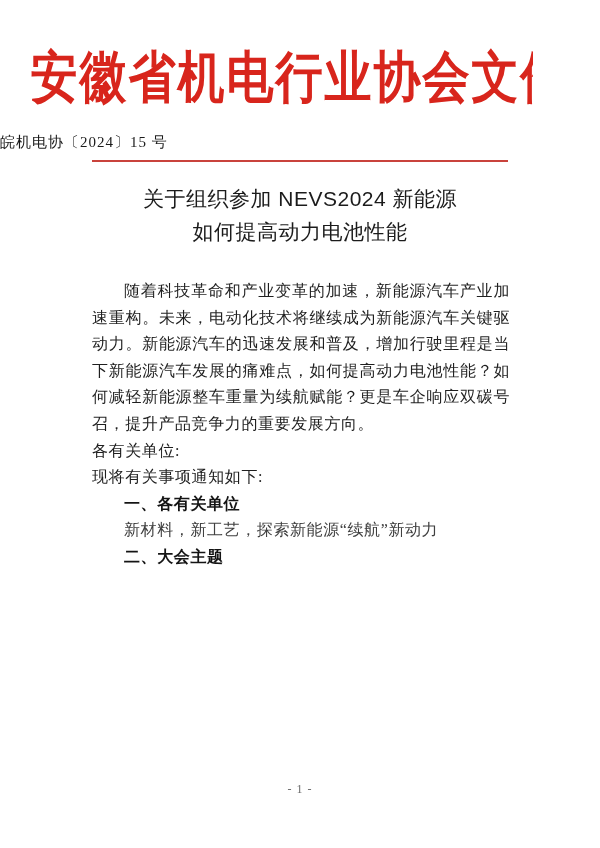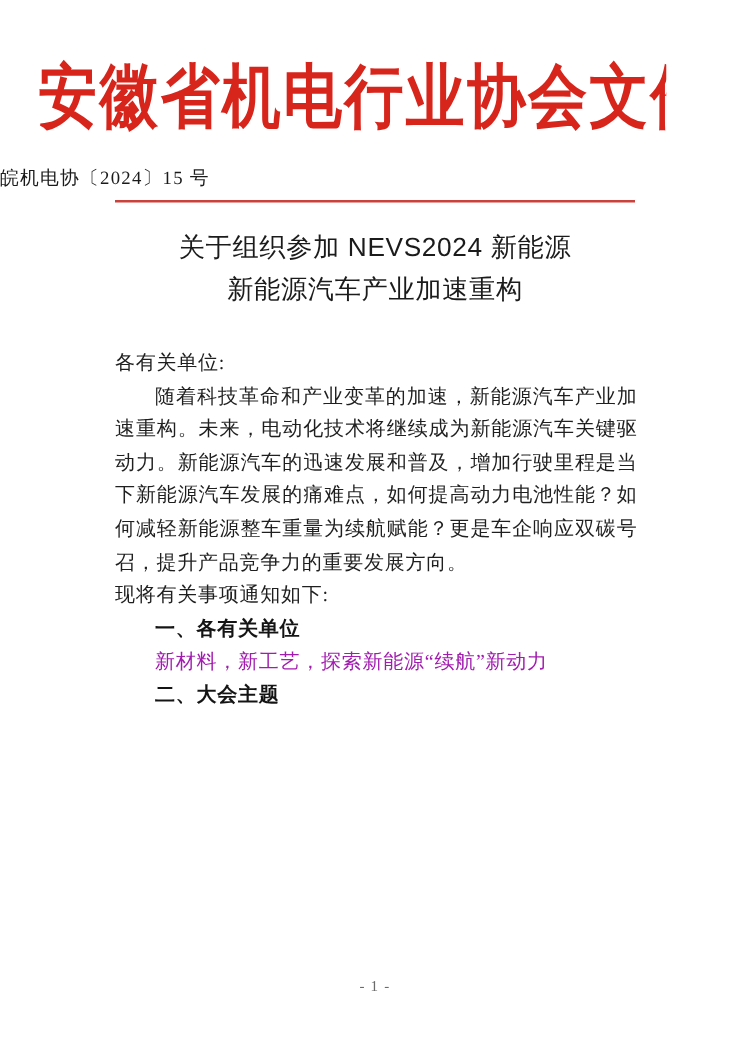--- a/index.html
+++ b/index.html
@@ -116,21 +116,21 @@
     letter-spacing: 0.6px;
     margin: 0;
     padding-left: 2em;
     white-space: nowrap;
   }
 
   .subline {
     font-family: "Liberation Serif", "DejaVu Serif", serif;
     font-size: 16px;
     line-height: 26.6px;
-    color: #a21caf;
+    color: #404040;
     letter-spacing: 0.6px;
     margin: 0;
     padding-left: 2em;
     white-space: nowrap;
   }
 
   
   .page-footer {
     position: absolute;
     top: 782px;
@@ -151,28 +151,28 @@
   <div class="masthead">
     <div class="masthead-title">安徽省机电行业协会文件</div>
   </div>
 
   <div class="doc-number">皖机电协〔2024〕15 号</div>
 
   <div class="red-rule"></div>
 
   <div class="doc-title">
     <span class="tl">关于组织参加 NEVS2024 新能源</span>
-    <span class="tl">新能源汽车产业加速重构</span>
+    <span class="tl">如何提高动力电池性能</span>
   </div>
 
   <div class="body-area">
 
+    <p class="para indent">随着科技革命和产业变革的加速，新能源汽车产业加速重构。未来，电动化技术将继续成为新能源汽车关键驱动力。新能源汽车的迅速发展和普及，增加行驶里程是当下新能源汽车发展的痛难点，如何提高动力电池性能？如何减轻新能源整车重量为续航赋能？更是车企响应双碳号召，提升产品竞争力的重要发展方向。</p>
+
     <p class="para">各有关单位:</p>
-
-    <p class="para indent">随着科技革命和产业变革的加速，新能源汽车产业加速重构。未来，电动化技术将继续成为新能源汽车关键驱动力。新能源汽车的迅速发展和普及，增加行驶里程是当下新能源汽车发展的痛难点，如何提高动力电池性能？如何减轻新能源整车重量为续航赋能？更是车企响应双碳号召，提升产品竞争力的重要发展方向。</p>
 
 
     <p class="para">现将有关事项通知如下:</p>
 
     <p class="heading">一、各有关单位</p>
 
     <p class="subline">新材料，新工艺，探索新能源“续航”新动力</p>
 
     <p class="heading">二、大会主题</p>
 

